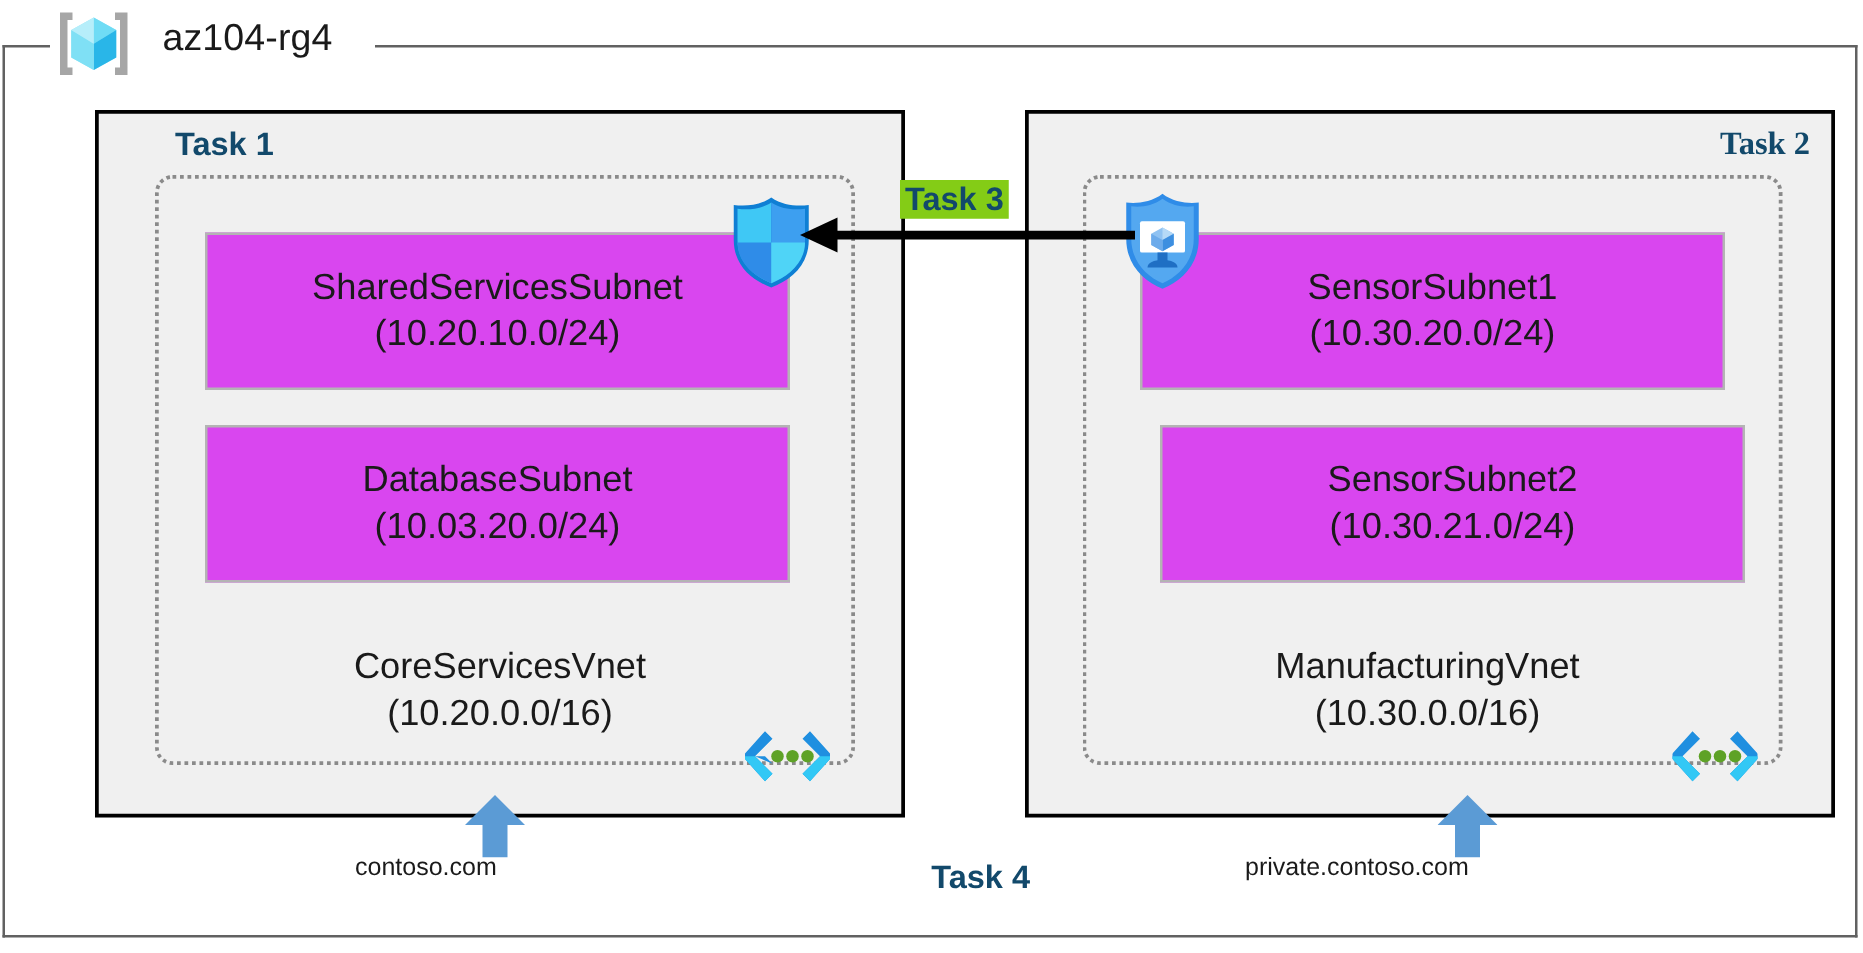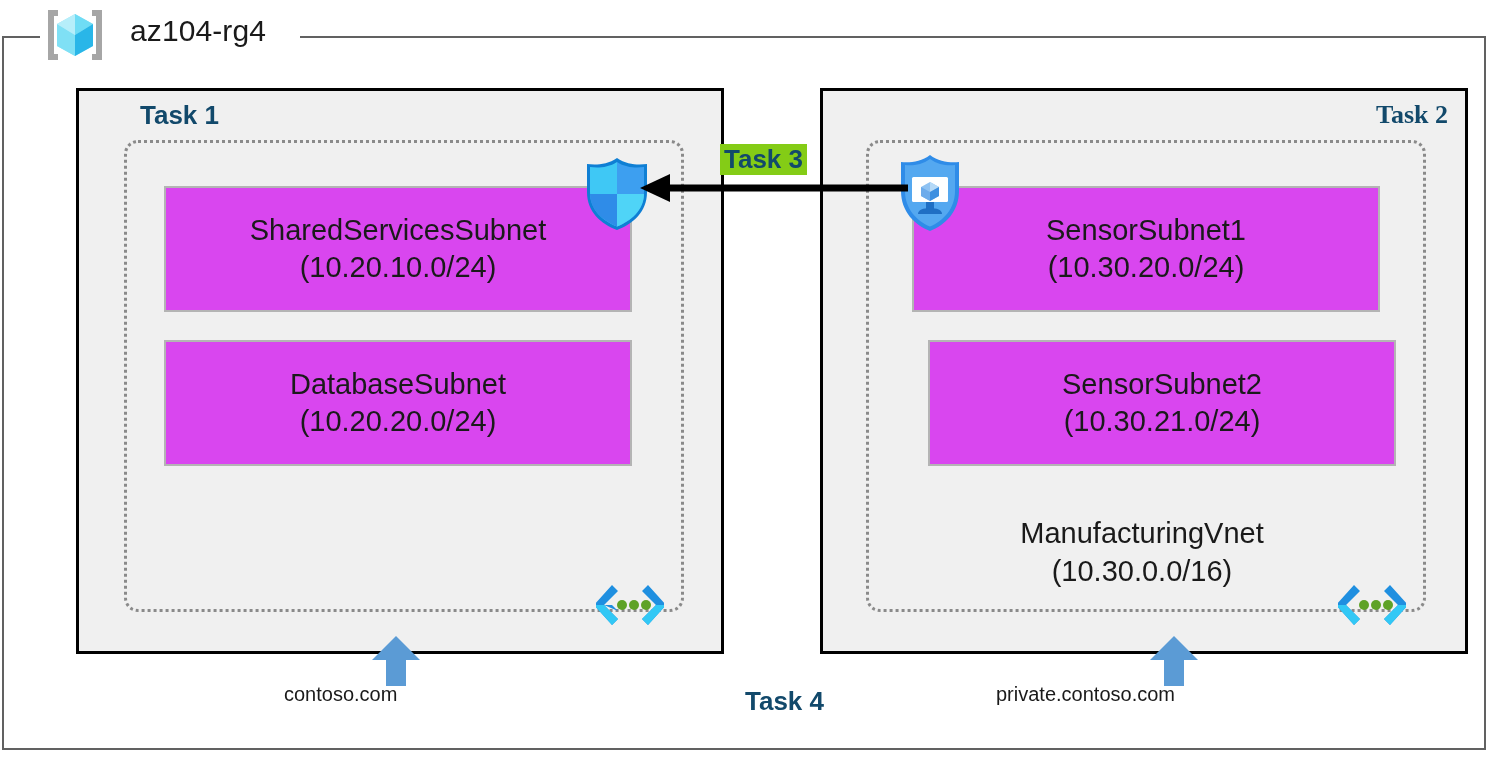--- a/index.html
+++ b/index.html
@@ -217,23 +217,27 @@
 
   <div class="vnet-box" id="vnet-core"></div>
 
   <div class="subnet-box" id="subnet-shared">
     <div class="subnet-name">SharedServicesSubnet</div>
     <div class="subnet-cidr">(10.20.10.0/24)</div>
   </div>
 
   <div class="subnet-box" id="subnet-database">
     <div class="subnet-name">DatabaseSubnet</div>
-    <div class="subnet-cidr">(10.20.20.0/24)</div>
-  </div>
-
+    <div class="subnet-cidr">(10.03.20.0/24)</div>
+  </div>
+
+  <div class="vnet-caption" id="caption-core">
+    <div class="vnet-name">CoreServicesVnet</div>
+    <div class="vnet-cidr">(10.20.0.0/16)</div>
+  </div>
 
   <div class="vnet-icon" id="vnet-icon-core">
     <svg width="68" height="44" viewBox="0 0 68 44">
       <path d="M16 2 L22 8 L8 22 L22 36 L16 42 L-2 22 Z" fill="#1f8fe0"></path>
       <path d="M16 22 L22 28 L8 22 Z" fill="#1f8fe0"></path>
       <path d="M8 22 L22 36 L16 42 L-2 22 Z" fill="#32c8f5"></path>
       <path d="M52 2 L46 8 L60 22 L46 36 L52 42 L70 22 Z" fill="#1f8fe0"></path>
       <path d="M60 22 L46 36 L52 42 L70 22 Z" fill="#32c8f5"></path>
       <circle cx="26" cy="22" r="5" fill="#5ea226"></circle>
       <circle cx="38" cy="22" r="5" fill="#5ea226"></circle>

